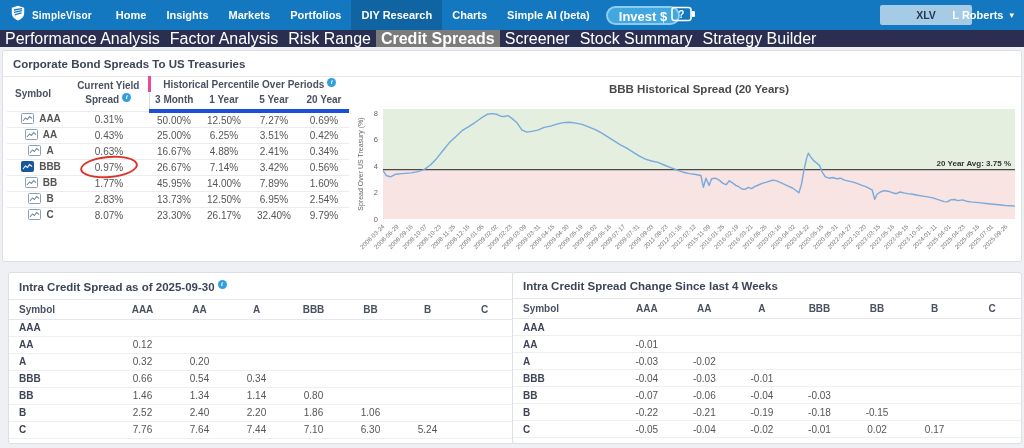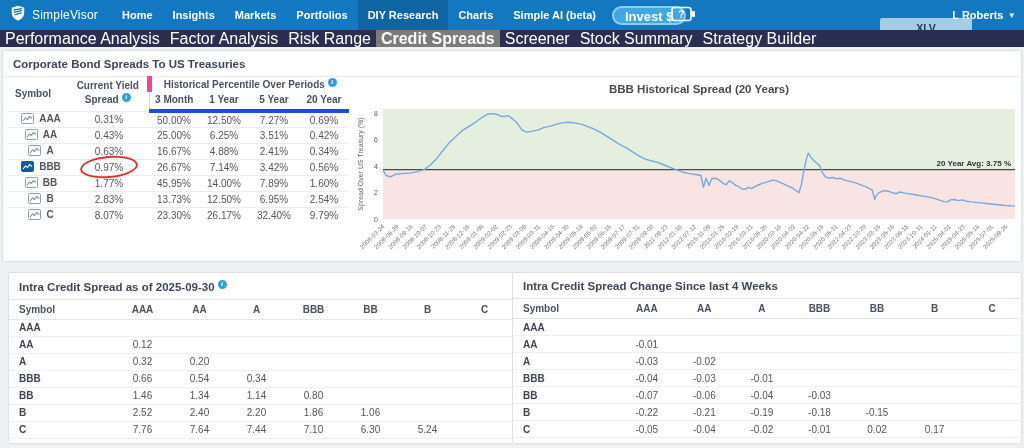--- a/index.html
+++ b/index.html
@@ -2,27 +2,27 @@
 <html><head>
 <meta charset="utf-8">
 <style>
   * { margin:0; padding:0; box-sizing:border-box; }
   html,body { width:1024px; height:448px; font-family:"Liberation Sans","DejaVu Sans",sans-serif; background:#eef0f3; overflow:hidden; }
   .page { position:relative; width:1024px; height:448px; }
 
   
   .topbar { position:absolute; top:0; left:0; width:1024px; height:30px; background:#1478c0; display:flex; align-items:center; color:#fff; }
   .brand { display:flex; align-items:center; gap:6px; padding:0 14px 0 10px; cursor:pointer; }
-  .brand-name { font-size:12px; font-weight:normal; letter-spacing:.2px; }
+  .brand-name { font-size:10px; font-weight:bold; letter-spacing:.2px; }
   .topnav-items { display:flex; align-items:stretch; height:30px; }
   .topnav-items .item { display:flex; align-items:center; padding:0 10px; font-size:11px; font-weight:bold; cursor:pointer; white-space:nowrap; }
   .topnav-items .item.active { background:rgba(0,0,0,0.16); }
   .invest-btn { margin-left:6px; background:#42a7e0; border:2px solid #8ecdf0; border-radius:11px; color:#fff; font-size:13px; font-weight:bold; padding:1px 11px; height:19px; cursor:pointer; font-family:inherit; }
   .help { position:absolute; left:668px; top:5px; cursor:pointer; }
-  .ticker-input { position:absolute; left:880px; top:18px; width:92px; height:20px; background:#a6cbe5; border:none; border-radius:2px; text-align:center; font-size:10.5px; font-weight:bold; color:#26374f; font-family:inherit; }
+  .ticker-input { position:absolute; left:880px; top:5px; width:92px; height:20px; background:#a6cbe5; border:none; border-radius:2px; text-align:center; font-size:10.5px; font-weight:bold; color:#26374f; font-family:inherit; }
   .user { position:absolute; right:10px; top:0; height:30px; display:flex; align-items:center; gap:6px; font-size:11px; font-weight:bold; cursor:pointer; }
   .chev { font-size:9px; }
 
   
   .subnav { position:absolute; top:30px; left:0; width:1024px; height:17px; background:#2a2f51; display:flex; align-items:stretch; }
   .subnav .item { display:flex; align-items:center; padding:0 5px; font-size:16px; color:#fff; cursor:pointer; white-space:nowrap; }
   .subnav .item.active { background:#7b7b7b; font-weight:bold; }
 
   
   .panel { position:absolute; background:#fff; border:1px solid #dcdfe3; border-radius:3px; }
@@ -34,21 +34,21 @@
 
   .info-dot { display:inline-block; width:9px; height:9px; background:#2f9fe0; border-radius:50%; color:#fff; font-size:7px; font-weight:bold; text-align:center; line-height:9px; vertical-align:super; margin-left:3px; cursor:pointer; font-style:italic; font-family:"Liberation Serif","DejaVu Serif",serif; }
 
   
   .spread-table-wrap { position:absolute; top:25px; left:0; width:348px; }
   table.spread { width:342px; border-collapse:collapse; table-layout:fixed; margin-left:4px; }
   table.spread th { font-size:10px; font-weight:bold; color:#4a5160; }
   table.spread thead th { padding:2px 2px; }
   th.h-symbol { width:62px; text-align:left; padding-left:8px !important; }
   th.h-cy { width:80px; text-align:center; line-height:1.25; }
-  th.h-group { text-align:center; border-left:5px solid #ec4899; }
+  th.h-group { text-align:center; border-left:3px solid #ec4899; }
   th.h-period { text-align:center; border-bottom:4px solid #1d4ed8; padding-bottom:4px !important; }
   th.h-period.first { border-left:1px solid #d9dde2; }
   table.spread td { height:16px; font-size:10px; color:#555; text-align:center; border-top:1px solid #ececee; }
   td.c-symbol { text-align:left; padding-left:6px; font-weight:bold; color:#2f3542; white-space:nowrap; }
   td.c-symbol .sym-label { margin-left:5px; font-size:10px; }
   td.c-current { position:relative; }
   .sym-icon { display:inline-block; vertical-align:middle; cursor:pointer; }
   .circle-annot { position:absolute; left:11px; right:11px; top:-4px; bottom:-3px; border:2px solid #da352c; border-radius:50%; transform:rotate(-5deg); pointer-events:none; }
 
   

